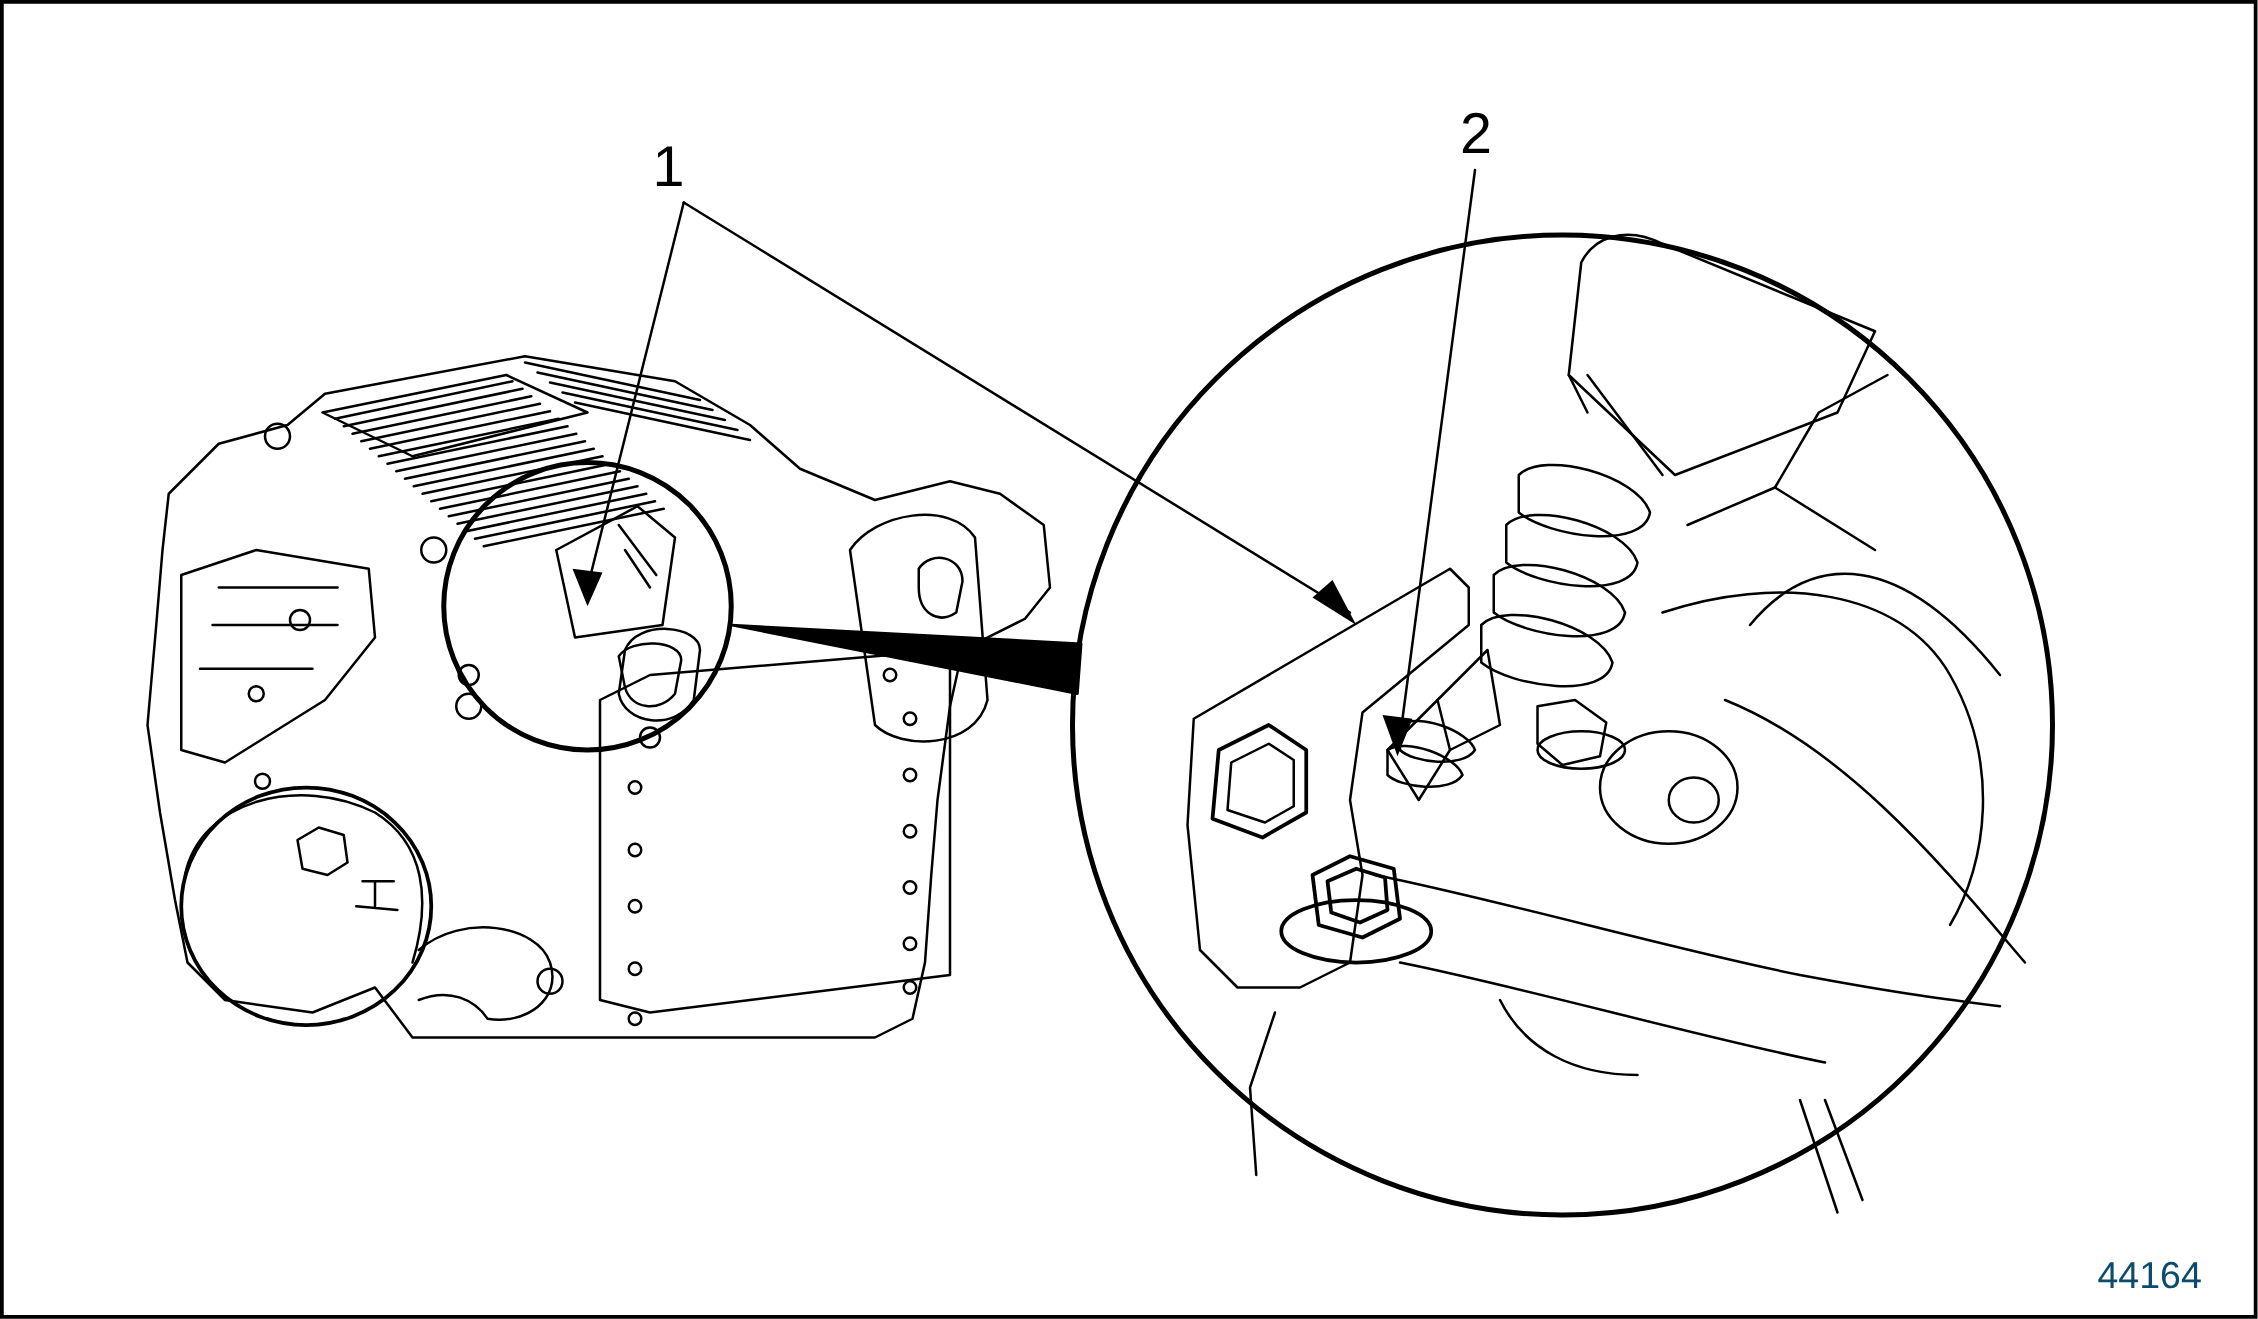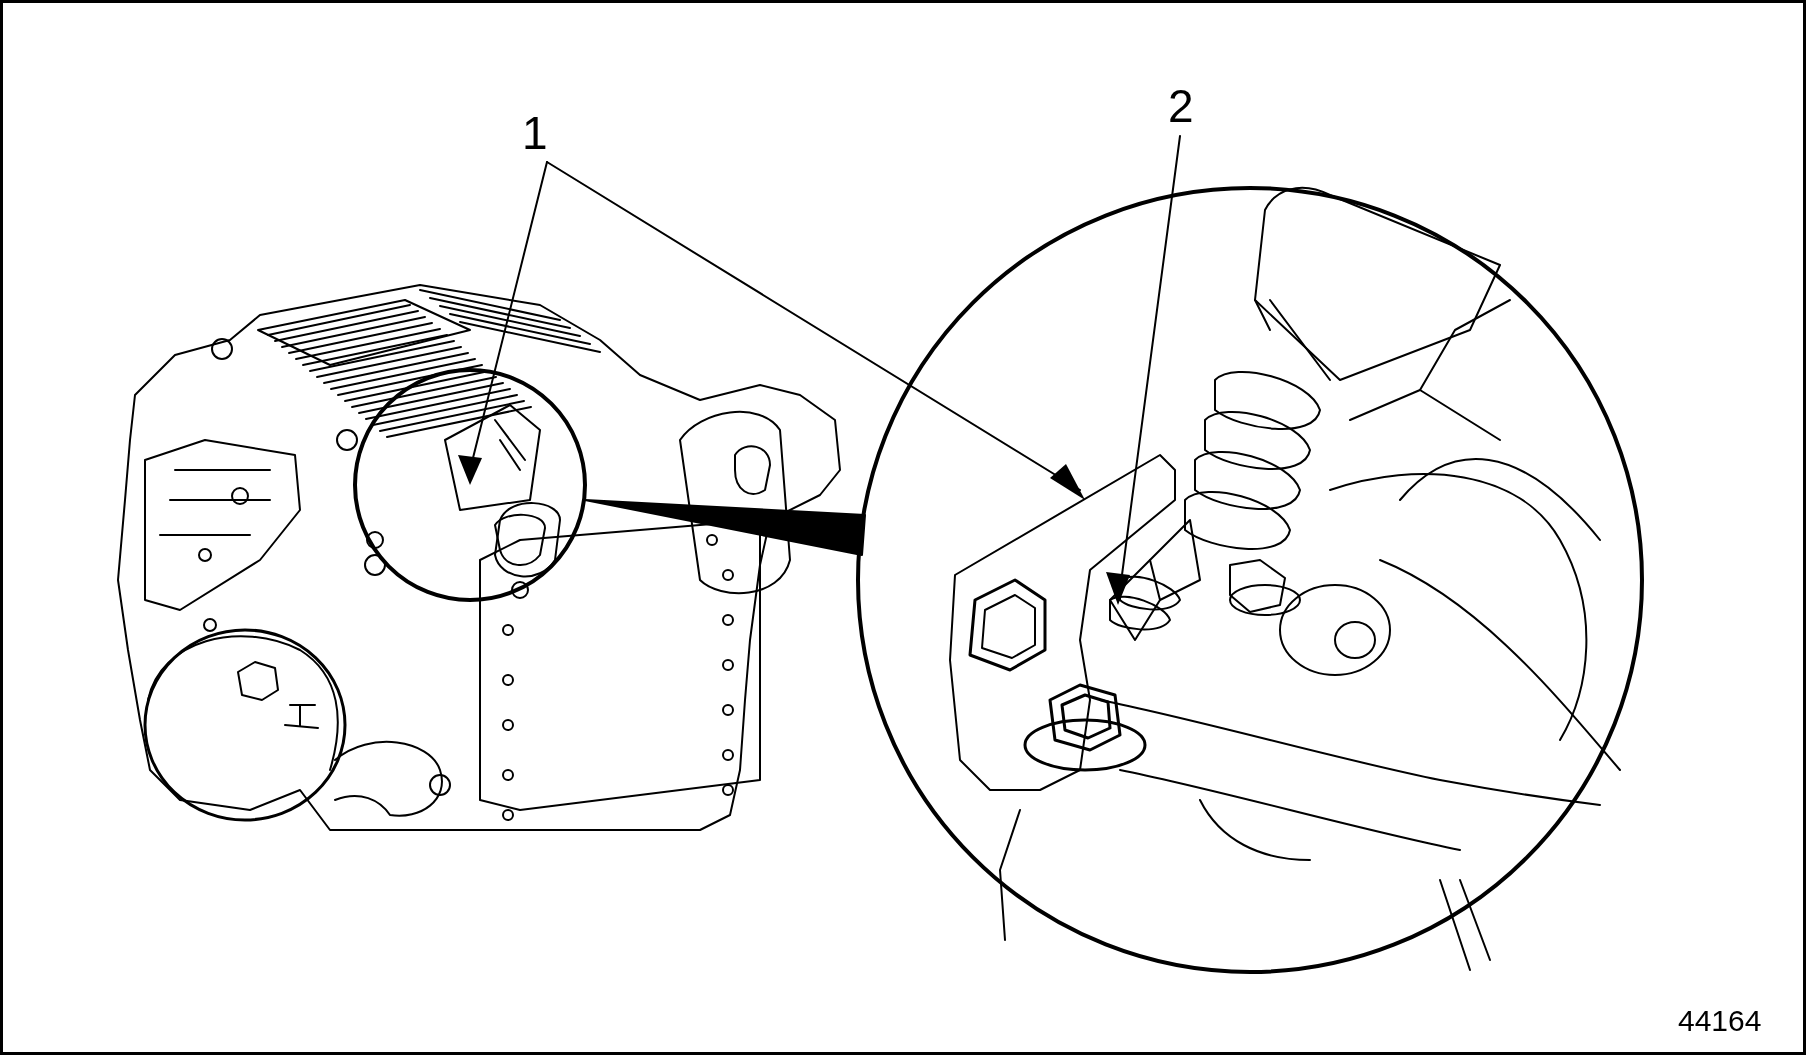--- a/index.html
+++ b/index.html
@@ -1,20 +1,20 @@
 <!DOCTYPE html>
 <html><head>
 <meta charset="utf-8">
 <style>
   html, body { margin:0; padding:0; background:#ffffff; }
   body { width:1806px; height:1055px; overflow:hidden; position:relative; font-family:"Liberation Sans", sans-serif; }
   .frame { position:absolute; left:0; top:0; width:1806px; height:1055px; box-sizing:border-box; border:3px solid #000; background:#fff; }
   svg.art { position:absolute; left:0; top:0; width:1806px; height:1055px; }
   .callout { position:absolute; font-family:"Liberation Sans", sans-serif; font-size:46px; color:#000; line-height:1; }
-  .fignum { position:absolute; font-family:"Liberation Sans", sans-serif; font-size:30px; color:#000000; line-height:1;text-align:center; }
+  .fignum { position:absolute; font-family:"Liberation Sans", sans-serif; font-size:30px; color:#0c4a6e; line-height:1;text-align:center; }
 </style>
 </head>
 <body>
 
 <div class="frame"></div>
 
 <svg class="art" viewBox="0 0 1806 1055" xmlns="http://www.w3.org/2000/svg">
   <g fill="none" stroke="#000" stroke-width="2" stroke-linejoin="round" stroke-linecap="round">
 
     <g>

